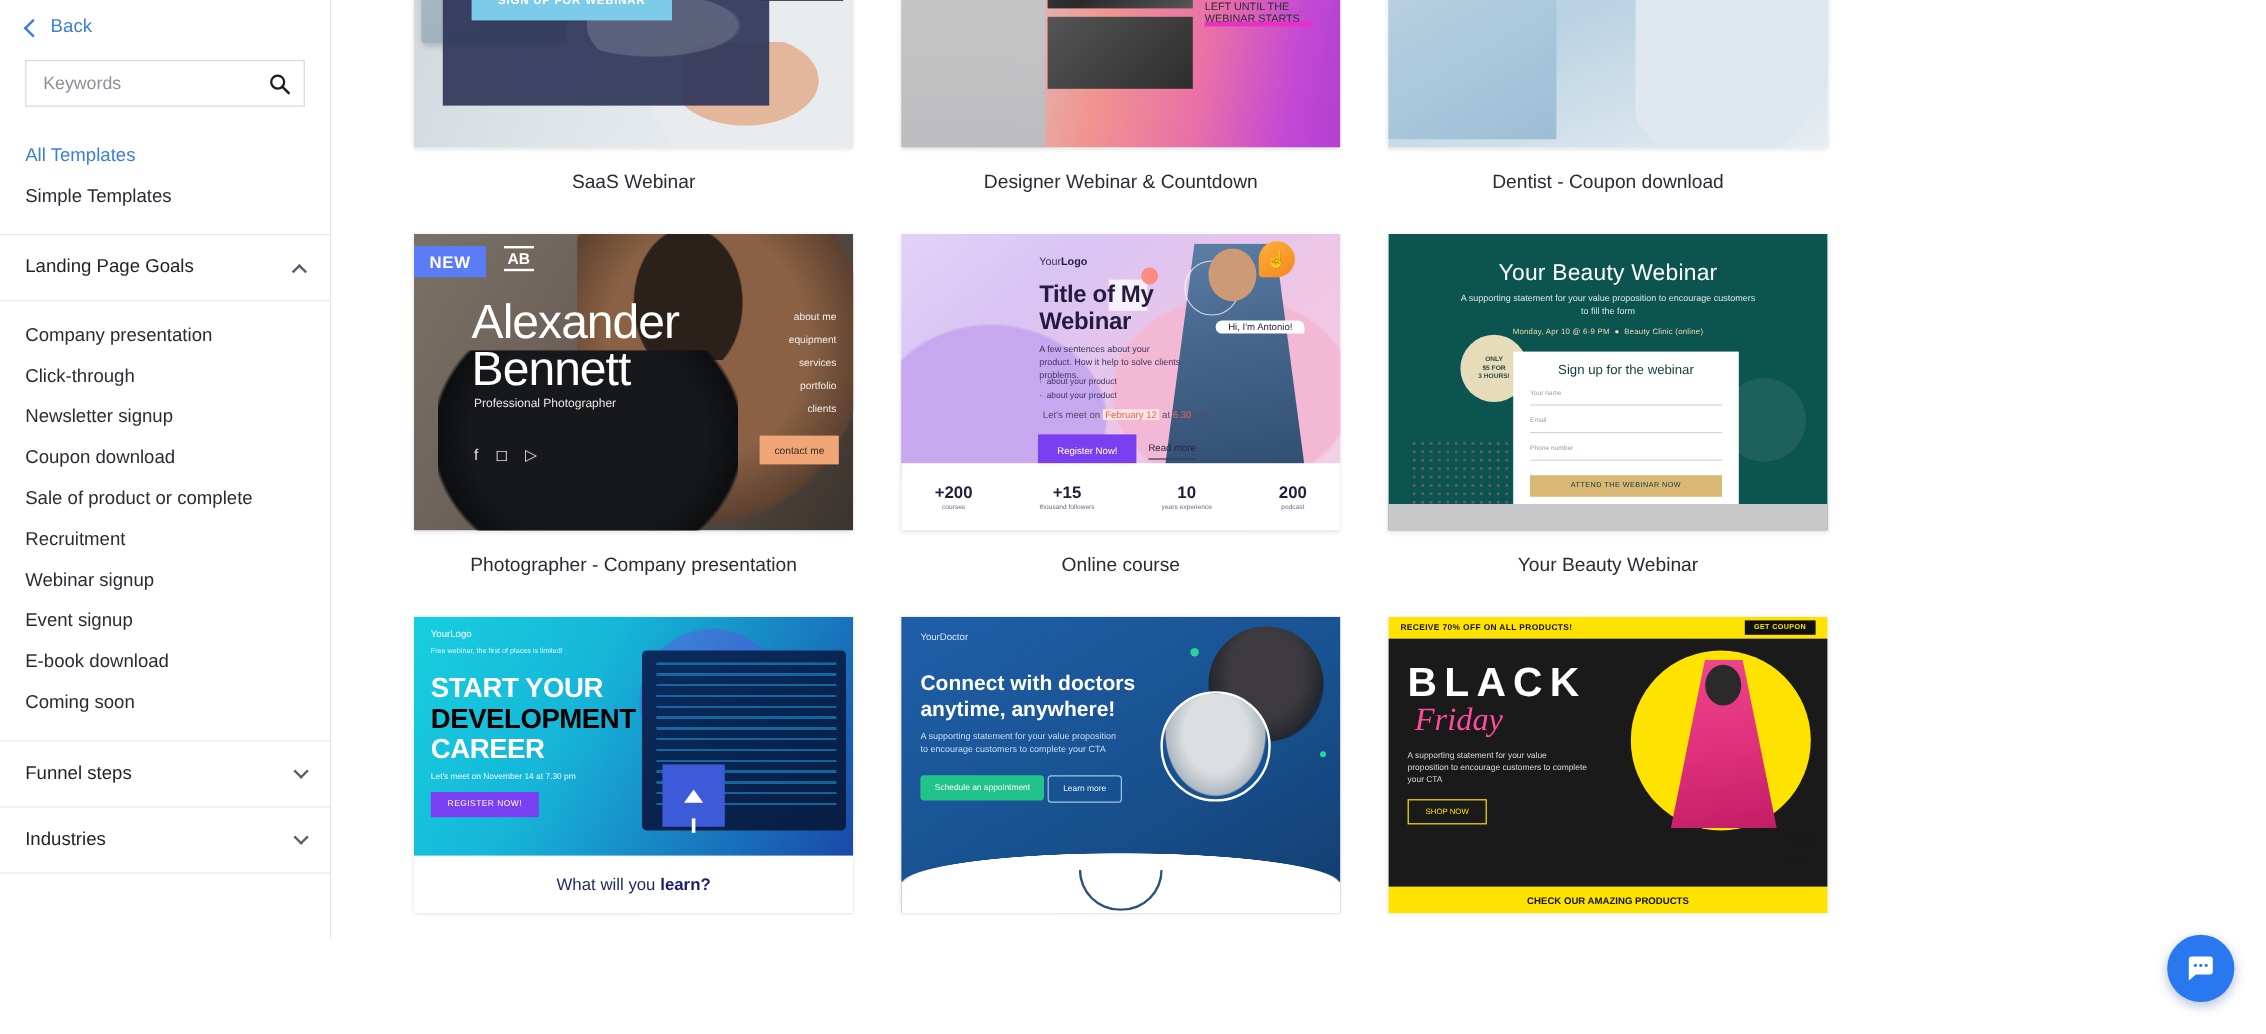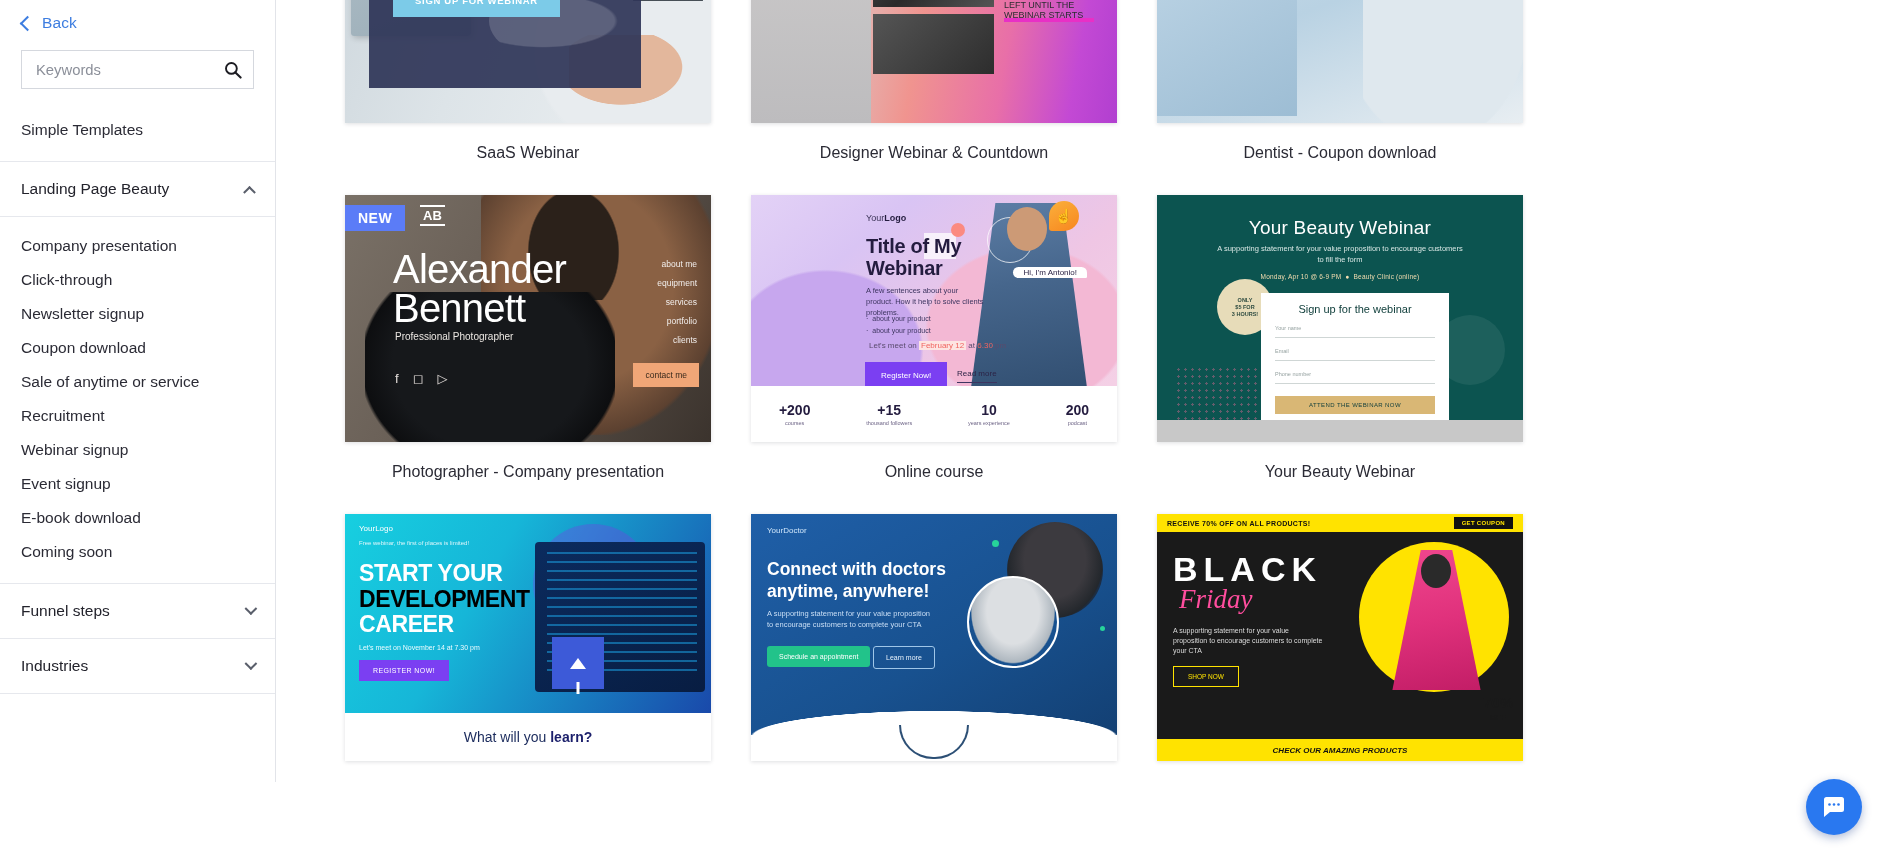--- a/index.html
+++ b/index.html
@@ -296,21 +296,21 @@
   .bf-p { position:absolute; left: 16px; top: 112px; color:#dcdcdc; font-size: 7px; line-height: 10px; width: 150px;}
   .bf-btn { position:absolute; left: 16px; top: 152px; border:1px solid #ffe300; color:#ffe300; font-size:6.5px; padding:6px 14px;}
   .bf-circle { position:absolute; right: 14px; top: 28px; width: 150px; height: 150px; border-radius:50%; background:#ffe300;}
   .bf-girl { position:absolute; right: 34px; top: 36px; width: 105px; height: 140px;
     background: linear-gradient(170deg,#f0478e 0%, #e0317c 50%, #c21d66 100%);
     clip-path: polygon(35% 0, 65% 0, 92% 100%, 8% 100%);}
   .bf-ghead { position:absolute; right: 72px; top: 40px; width: 30px; height: 34px; border-radius:50%; background:#2a2a2a;}
   .bf-off { position:absolute; right: 10px; bottom: 36px; color:#1a1a1a; font-size: 15px; font-weight:bold; text-align:center; line-height:15px;}
   .bf-off small { font-size: 8px; display:block;}
   .bf-foot { position:absolute; left:0; right:0; bottom:0; height: 22px; background:#ffe300;
-    display:flex; align-items:center; justify-content:center; font-size: 8px; font-weight:bold; color:#111;font-style:italic;}
+    display:flex; align-items:center; justify-content:center; font-size: 8px; font-weight:bold; color:#111;}
 
   
   .scroll-top {
     position: absolute; left: 276px; top: 637px;
     width: 52px; height: 52px; background: #3d5ad8;
     display: flex; align-items: center; justify-content: center;
     cursor: pointer; z-index: 40;
   }
   .scroll-top .arrow {
     width: 0; height: 0; border-left: 8px solid transparent; border-right: 8px solid transparent;
@@ -343,34 +343,35 @@
         <span class="search-icon">
           <svg width="18" height="18" viewBox="0 0 18 18">
             <circle cx="7.4" cy="7.4" r="5.4" fill="none" stroke="#1c1c22" stroke-width="1.9"></circle>
             <line x1="11.4" y1="11.4" x2="16.6" y2="16.6" stroke="#1c1c22" stroke-width="2.1" stroke-linecap="round"></line>
           </svg>
         </span>
       </div>
     </div>
 
     <nav class="nav-top">
+      <div class="nav-link blue">All Templates</div>
       <div class="nav-link">Simple Templates</div>
     </nav>
 
     <div class="section-head">
-      <span class="title">Landing Page Beauty</span>
+      <span class="title">Landing Page Goals</span>
       <span class="caret up"></span>
     </div>
 
     <div class="goal-list">
       <div class="goal-item">Company presentation</div>
       <div class="goal-item">Click-through</div>
       <div class="goal-item">Newsletter signup</div>
       <div class="goal-item">Coupon download</div>
-      <div class="goal-item">Sale of anytime or service</div>
+      <div class="goal-item">Sale of product or complete</div>
       <div class="goal-item">Recruitment</div>
       <div class="goal-item">Webinar signup</div>
       <div class="goal-item">Event signup</div>
       <div class="goal-item">E-book download</div>
       <div class="goal-item">Coming soon</div>
     </div>
 
     <div class="section-head">
       <span class="title">Funnel steps</span>
       <span class="caret down"></span>

